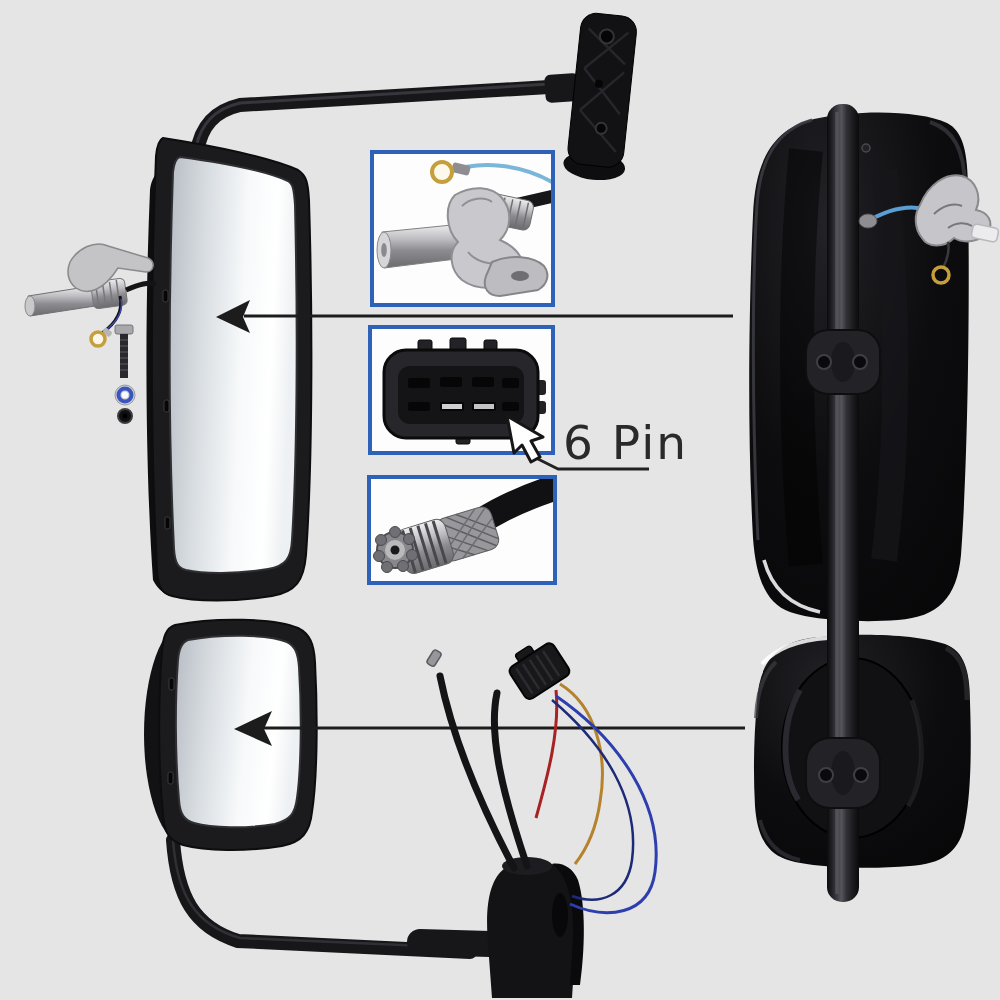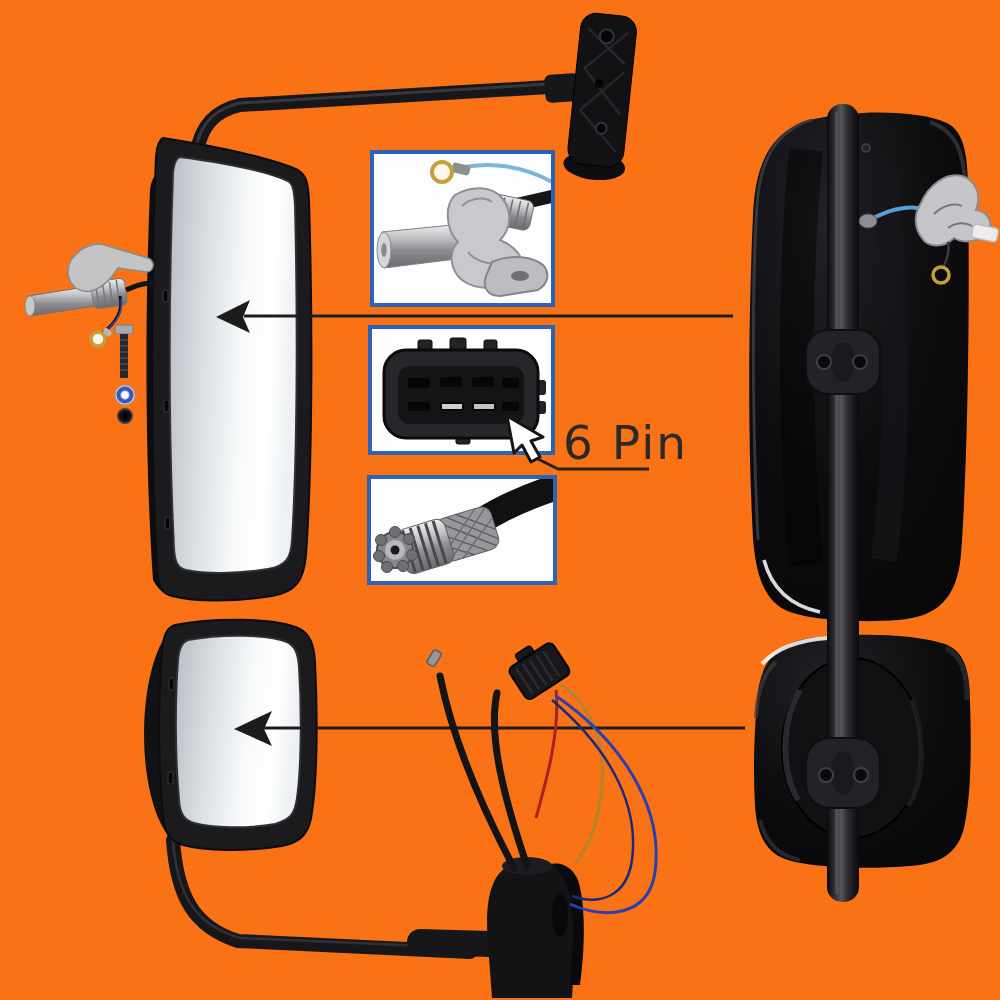--- a/index.html
+++ b/index.html
@@ -1,17 +1,17 @@
 <!DOCTYPE html>
 <html><head>
 <meta charset="utf-8">
 <title>Truck Mirror Assembly</title>
 <style>
   html,body{margin:0;padding:0;background:#ffffff;}
-  .stage{position:relative;width:1000px;height:1000px;background:#f97316;overflow:hidden;
+  .stage{position:relative;width:1000px;height:1000px;background:#e5e5e5;overflow:hidden;
          font-family:"DejaVu Sans","Liberation Sans",sans-serif;}
   svg{display:block;width:100%;height:100%;}
   .pin-label{font-family:"DejaVu Sans","Liberation Sans",sans-serif;font-size:47px;
              letter-spacing:2px;fill:#2a2a2a;}
 </style>
 </head>
 <body>
 
 <div class="stage">
 <svg viewBox="0 0 1000 1000" xmlns="http://www.w3.org/2000/svg">

